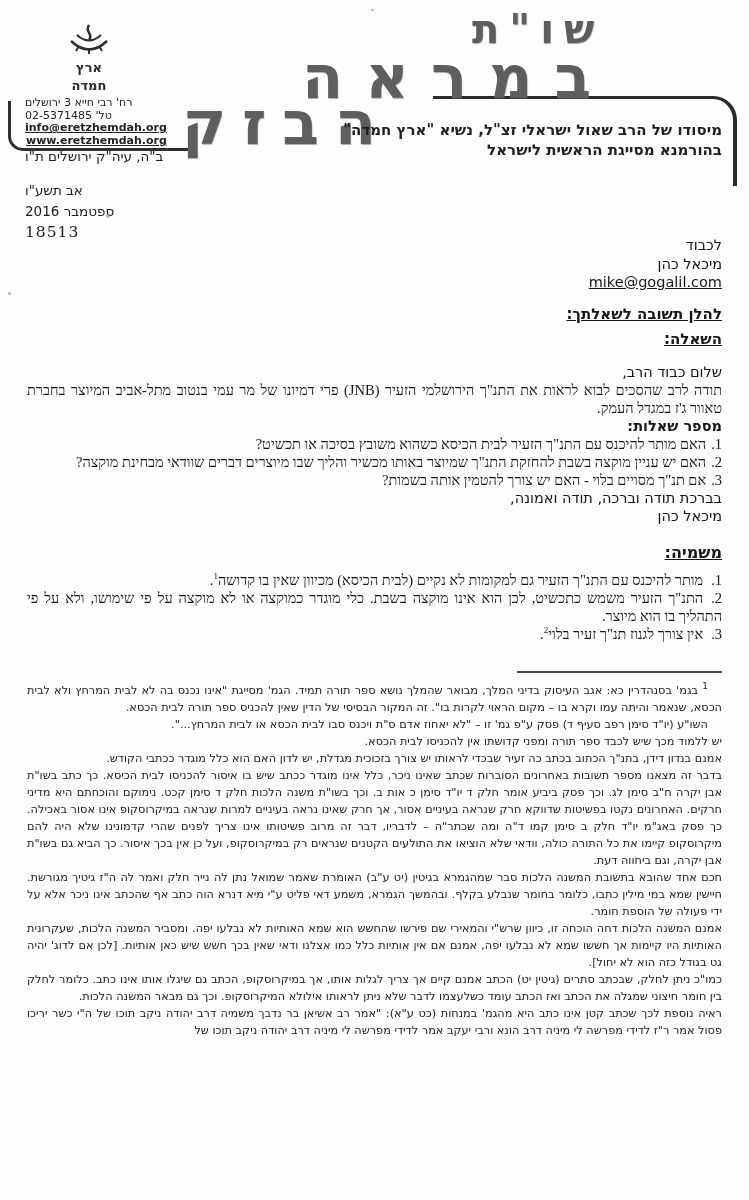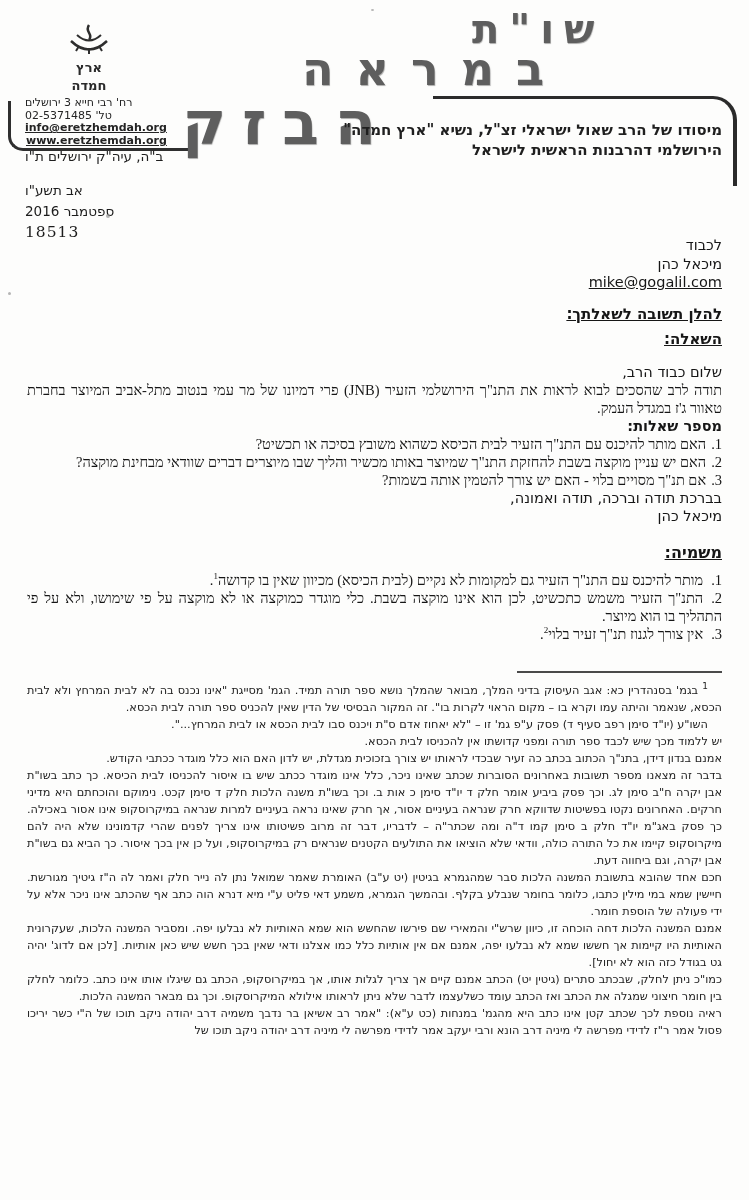--- a/index.html
+++ b/index.html
@@ -23,21 +23,21 @@
   }
   .contact .link{font-weight:bold;text-decoration:underline;direction:ltr;unicode-bidi:embed;text-align:right;}
   .bh-line{position:absolute;left:25px;top:148px;direction:rtl;font-size:13.5px;color:#1e1e1e;}
   .dateblock{position:absolute;left:25px;top:180px;direction:rtl;text-align:left;font-size:13.5px;line-height:21px;color:#1c1c1c;}
   .refnum{font-family:"DejaVu Serif",serif;font-size:15.5px;letter-spacing:1px;}
   .cal{
     position:absolute;direction:rtl;font-weight:bold;color:#5e5e5e;z-index:2;
     text-shadow:0.6px 0.6px 0.8px rgba(95,95,95,.5);white-space:nowrap;
   }
   .cal-1{left:472px;top:6px;font-size:40px;letter-spacing:10px;}
-  .cal-2{left:302px;top:42px;font-size:46px;letter-spacing:22px;}
+  .cal-2{left:302px;top:42px;font-size:60px;letter-spacing:22px;}
   .cal-3{left:182px;top:88px;font-size:60px;letter-spacing:16px;}
   .title-bracket{
     position:absolute;left:433px;top:96px;width:300px;height:87px;
     border-top:3px solid #2b2b2b;border-right:4px solid #2b2b2b;
     border-top-right-radius:24px;z-index:1;
   }
   .subtitle{
     position:absolute;right:27px;top:121px;direction:rtl;text-align:right;
     font-size:15px;font-weight:bold;line-height:19.5px;color:#1f1f1f;z-index:2;
   }
@@ -93,21 +93,21 @@
   <div class="bh-line">ב"ה, עיה"ק ירושלים ת"ו</div>
 
   <div class="cal cal-1">שו"ת</div>
   <div class="cal cal-2">במראה</div>
   <div class="cal cal-3">הבזק</div>
 
   <div class="title-bracket"></div>
 
   <div class="subtitle">
     <div>מיסודו של הרב שאול ישראלי זצ"ל, נשיא "ארץ חמדה"</div>
-    <div>הירושלמי דהרבנות הראשית לישראל</div>
+    <div>בהורמנא מסייגת הראשית לישראל</div>
   </div>
 
   <div class="dateblock">
     <div>אב תשע"ו</div>
     <div>ספטמבר 2016</div>
     <div class="refnum">18513</div>
   </div>
 
   <div class="body">
 

